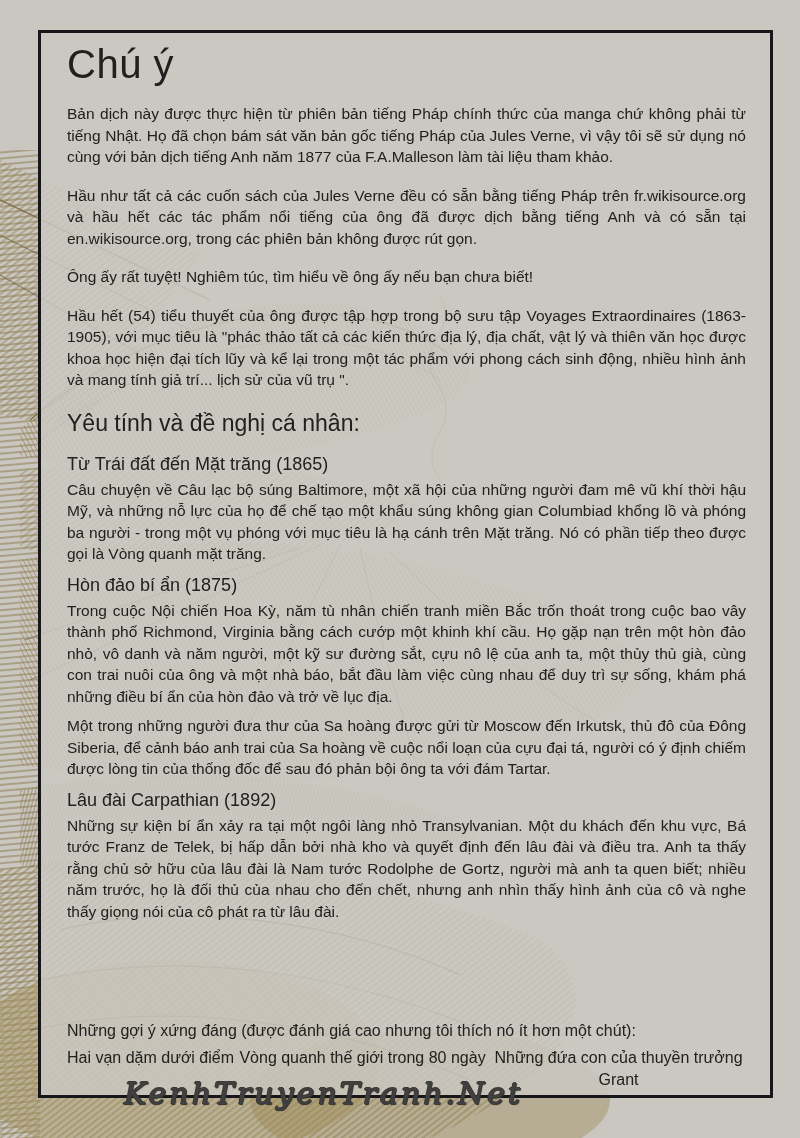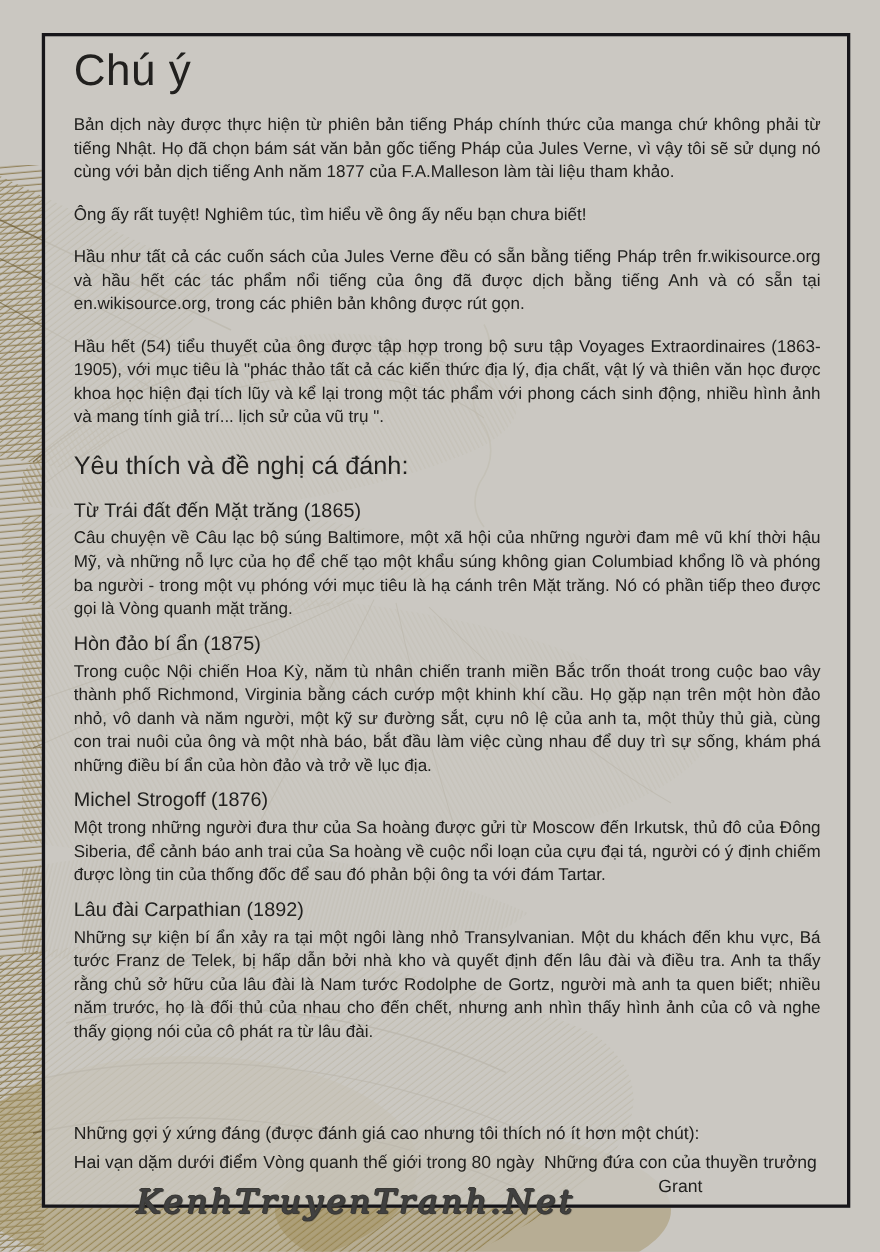--- a/index.html
+++ b/index.html
@@ -109,38 +109,37 @@
   <path d="M60,930 C180,900 340,920 460,975" stroke="#5f4f2c" stroke-width="1.4" fill="none" opacity="0.7"></path>
   <path d="M40,980 C180,950 340,970 480,1030" stroke="#5f4f2c" stroke-width="1.2" fill="none" opacity="0.6"></path>
   <path d="M30,1030 C170,1000 330,1020 470,1080" stroke="#5f4f2c" stroke-width="1.2" fill="none" opacity="0.6"></path>
 </svg>
 
 <div class="panel">
 
   <h1 class="page-title">Chú ý</h1>
 
   <p class="para">Bản dịch này được thực hiện từ phiên bản tiếng Pháp chính thức của manga chứ không phải từ tiếng Nhật. Họ đã chọn bám sát văn bản gốc tiếng Pháp của Jules Verne, vì vậy tôi sẽ sử dụng nó cùng với bản dịch tiếng Anh năm 1877 của F.A.Malleson làm tài liệu tham khảo.</p>
+  <p class="para">Hầu như tất cả các cuốn sách của Jules Verne đều có sẵn bằng tiếng Pháp trên fr.wikisource.org và hầu hết các tác phẩm nổi tiếng của ông đã được dịch bằng tiếng Anh và có sẵn tại en.wikisource.org, trong các phiên bản không được rút gọn.</p>
   <p class="para">Ông ấy rất tuyệt! Nghiêm túc, tìm hiểu về ông ấy nếu bạn chưa biết!</p>
-  <p class="para">Hầu như tất cả các cuốn sách của Jules Verne đều có sẵn bằng tiếng Pháp trên fr.wikisource.org và hầu hết các tác phẩm nổi tiếng của ông đã được dịch bằng tiếng Anh và có sẵn tại en.wikisource.org, trong các phiên bản không được rút gọn.</p>
   <p class="para">Hầu hết (54) tiểu thuyết của ông được tập hợp trong bộ sưu tập Voyages Extraordinaires (1863-1905), với mục tiêu là "phác thảo tất cả các kiến thức địa lý, địa chất, vật lý và thiên văn học được khoa học hiện đại tích lũy và kể lại trong một tác phẩm với phong cách sinh động, nhiều hình ảnh và mang tính giả trí... lịch sử của vũ trụ ".</p>
 
-  <h2 class="sec-h">Yêu thích và đề nghị cá đánh:</h2>
+  <h2 class="sec-h">Yêu tính và đề nghị cá nhân:</h2>
 
   <div class="book">
     <h3>Từ Trái đất đến Mặt trăng (1865)</h3>
     <p>Câu chuyện về Câu lạc bộ súng Baltimore, một xã hội của những người đam mê vũ khí thời hậu Mỹ, và những nỗ lực của họ để chế tạo một khẩu súng không gian Columbiad khổng lồ và phóng ba người - trong một vụ phóng với mục tiêu là hạ cánh trên Mặt trăng. Nó có phần tiếp theo được gọi là Vòng quanh mặt trăng.</p>
   </div>
 
   <div class="book">
     <h3>Hòn đảo bí ẩn (1875)</h3>
     <p>Trong cuộc Nội chiến Hoa Kỳ, năm tù nhân chiến tranh miền Bắc trốn thoát trong cuộc bao vây thành phố Richmond, Virginia bằng cách cướp một khinh khí cầu. Họ gặp nạn trên một hòn đảo nhỏ, vô danh và năm người, một kỹ sư đường sắt, cựu nô lệ của anh ta, một thủy thủ già, cùng con trai nuôi của ông và một nhà báo, bắt đầu làm việc cùng nhau để duy trì sự sống, khám phá những điều bí ẩn của hòn đảo và trở về lục địa.</p>
   </div>
 
   <div class="book">
-    <h3>Michel Strogoff (1876)</h3>
     <p>Một trong những người đưa thư của Sa hoàng được gửi từ Moscow đến Irkutsk, thủ đô của Đông Siberia, để cảnh báo anh trai của Sa hoàng về cuộc nổi loạn của cựu đại tá, người có ý định chiếm được lòng tin của thống đốc để sau đó phản bội ông ta với đám Tartar.</p>
   </div>
 
   <div class="book">
     <h3>Lâu đài Carpathian (1892)</h3>
     <p>Những sự kiện bí ẩn xảy ra tại một ngôi làng nhỏ Transylvanian. Một du khách đến khu vực, Bá tước Franz de Telek, bị hấp dẫn bởi nhà kho và quyết định đến lâu đài và điều tra. Anh ta thấy rằng chủ sở hữu của lâu đài là Nam tước Rodolphe de Gortz, người mà anh ta quen biết; nhiều năm trước, họ là đối thủ của nhau cho đến chết, nhưng anh nhìn thấy hình ảnh của cô và nghe thấy giọng nói của cô phát ra từ lâu đài.</p>
   </div>
 
   <div class="mentions">
     <p class="head">Những gợi ý xứng đáng (được đánh giá cao nhưng tôi thích nó ít hơn một chút):</p>

